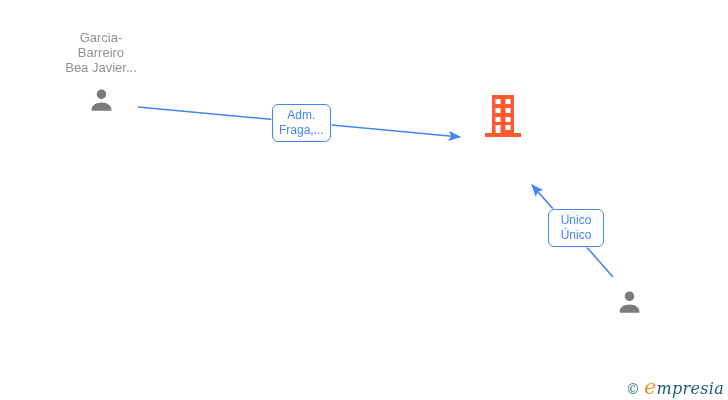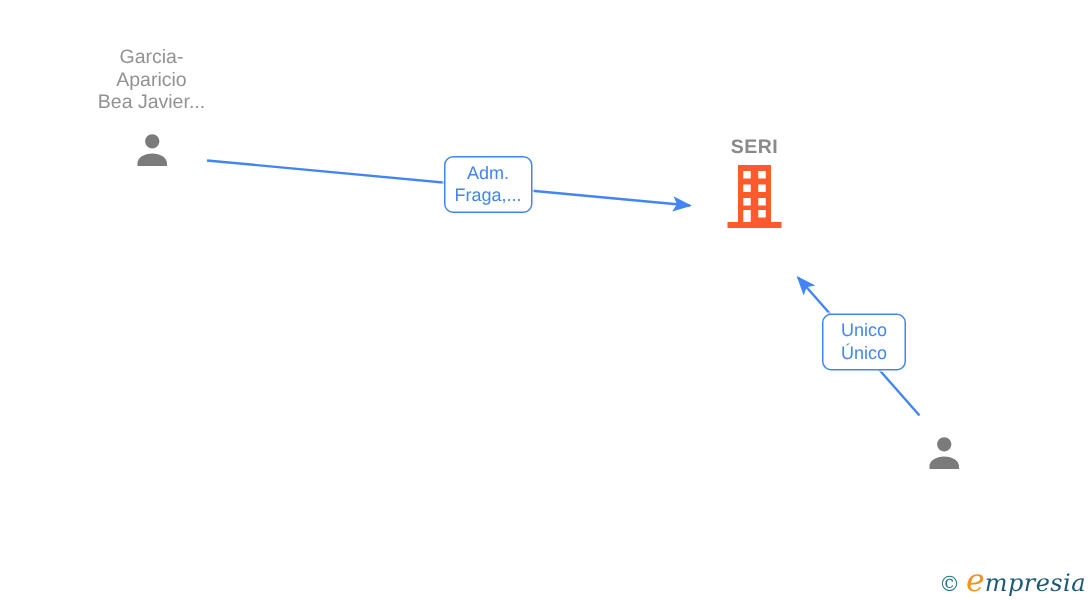--- a/index.html
+++ b/index.html
@@ -48,21 +48,21 @@
     border-radius: 6px;
     color: #4285f4;
     font-size: 12px;
     line-height: 15px;
     text-align: center;
     padding: 3px 6px;
     min-width: 42px;
     cursor: pointer;
     box-shadow: 0 0 0 1px rgba(255,255,255,0.6);
   }
-  .edge-label-adm   { left: 272px; top: 104px; margin-left: 24px; }
+  .edge-label-adm   { left: 272px; top: 104px; }
   .edge-label-socio { left: 548px; top: 209px; }
 
   .brand {
     position: absolute;
     right: 4px; bottom: 2px;
     display: flex;
     align-items: baseline;
     cursor: pointer;
     user-select: none;
   }
@@ -98,32 +98,31 @@
         <path d="M0,0 L10,4 L0,8 L2.2,4 Z" fill="#4285f4"></path>
       </marker>
     </defs>
     <line x1="138" y1="107" x2="460" y2="137" stroke-width="1.6" marker-end="url(#arrowhead)" stroke="#4285f4"></line>
     <line x1="613" y1="277" x2="532" y2="185" stroke-width="1.6" marker-end="url(#arrowhead)" stroke="#4285f4"></line>
   </svg>
 
   <div class="node person node-garcia">
     <div class="node-lines">
       <div class="ln">Garcia-</div>
-      <div class="ln">Aparicio</div>
+      <div class="ln">Barreiro</div>
       <div class="ln">Bea Javier...</div>
     </div>
     <svg class="person-icon-svg" viewBox="0 0 24 24">
       <path d="M12 4.1c2 0 3.55 1.6 3.55 3.55S14 11.2 12 11.2 8.45 9.6 8.45 7.65 10 4.1 12 4.1z
                M4.6 20v-1.1c0-3 3.3-5.1 7.4-5.1s7.4 2.1 7.4 5.1V20z" fill="#7b7b7b"></path>
     </svg>
   </div>
 
   <div class="node company node-seri">
     <div class="node-lines">
-      <div class="ln">SERI</div>
     </div>
     <svg class="building-icon-svg" viewBox="0 0 38 42">
       <g fill="#ff5a2e">
         <rect x="8" y="0" width="22" height="38"></rect>
         <rect x="1" y="38" width="36" height="4"></rect>
       </g>
       <g fill="#ffffff">
         <rect x="11.5" y="4" width="5" height="5"></rect>
         <rect x="21.5" y="4" width="5" height="5"></rect>
         <rect x="11.5" y="13" width="5" height="5"></rect>

